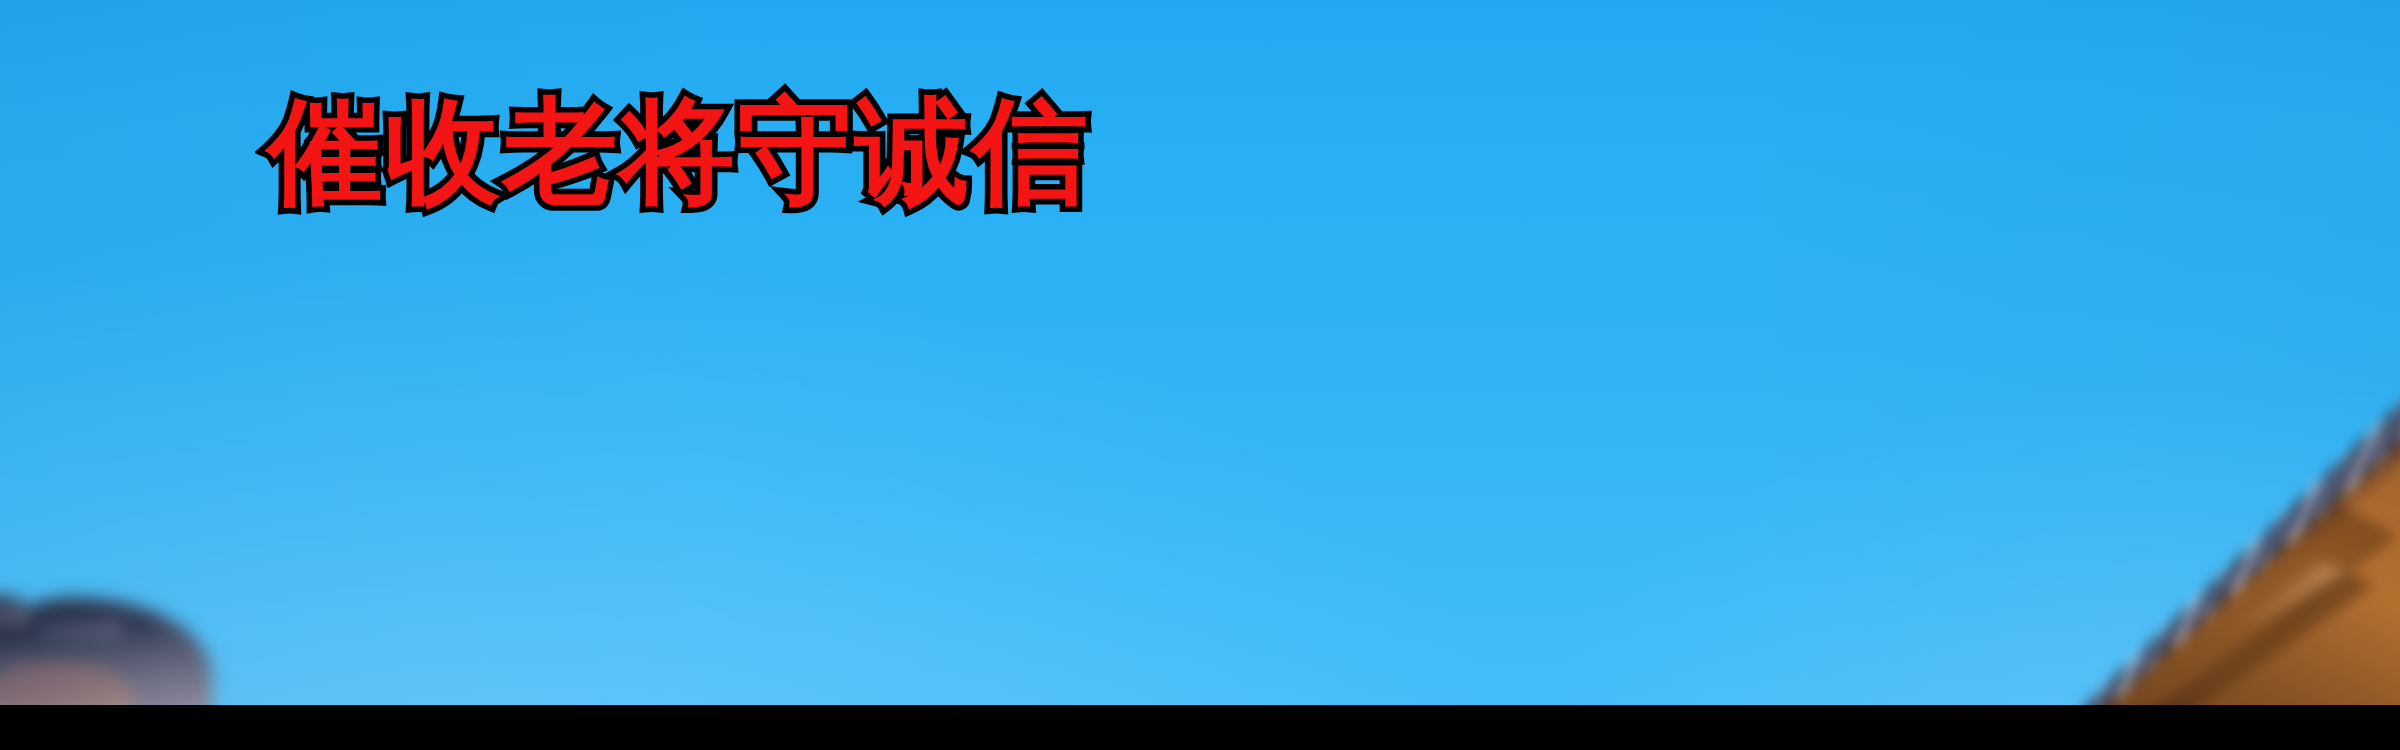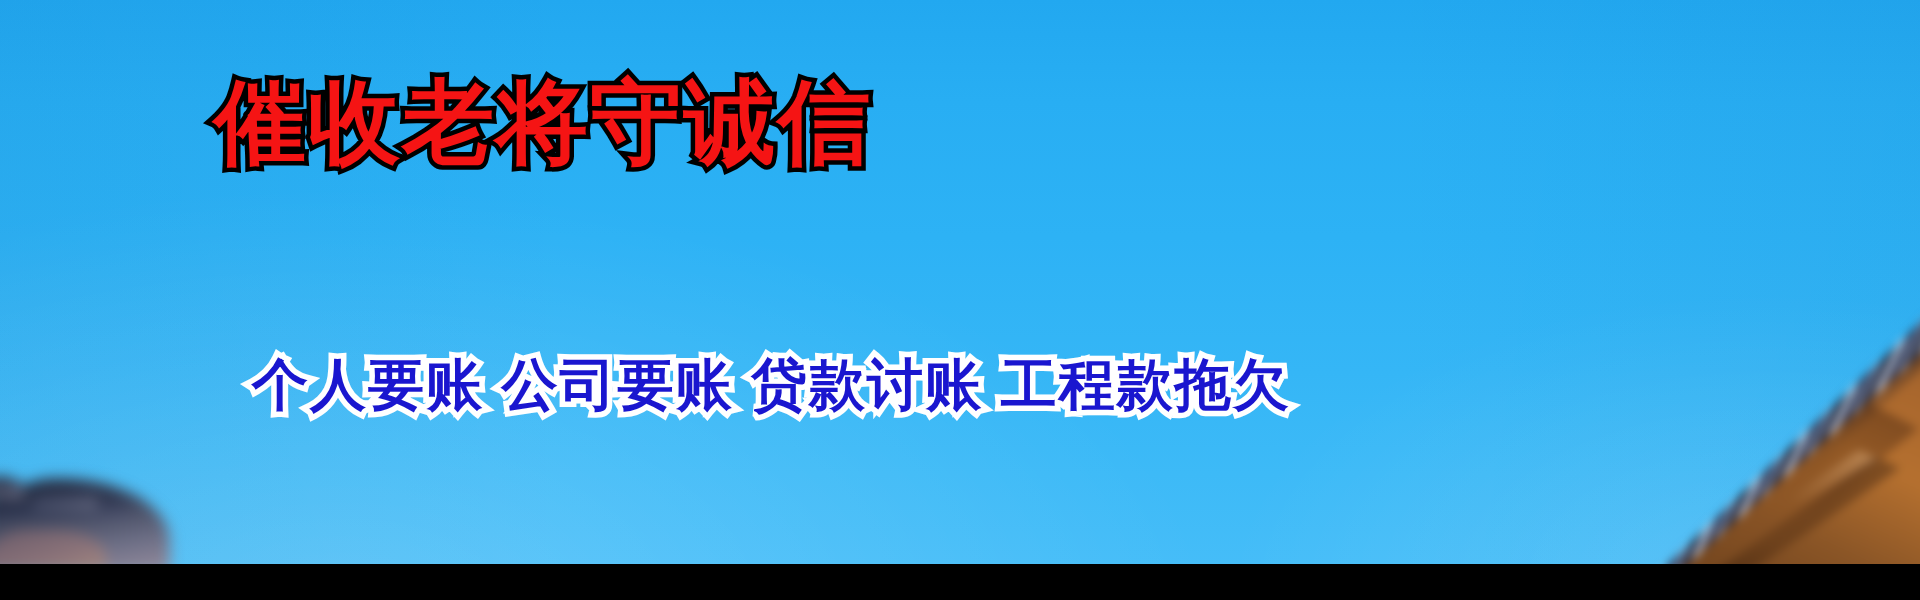--- a/index.html
+++ b/index.html
@@ -232,16 +232,15 @@
     <div class="beam"></div>
     <div class="bright"></div>
     <div class="eave-shadow"></div>
     <div class="eave"></div>
   </div>
 
   <div id="text-layer">
     <div class="line" id="headline-main">催收老将守诚信</div>
 
 
-    <div class="line" id="service-list">个人要账 公司要账 贷款讨账 工程款拖欠</div>
   </div>
 
 </div>
 
 </body></html>

